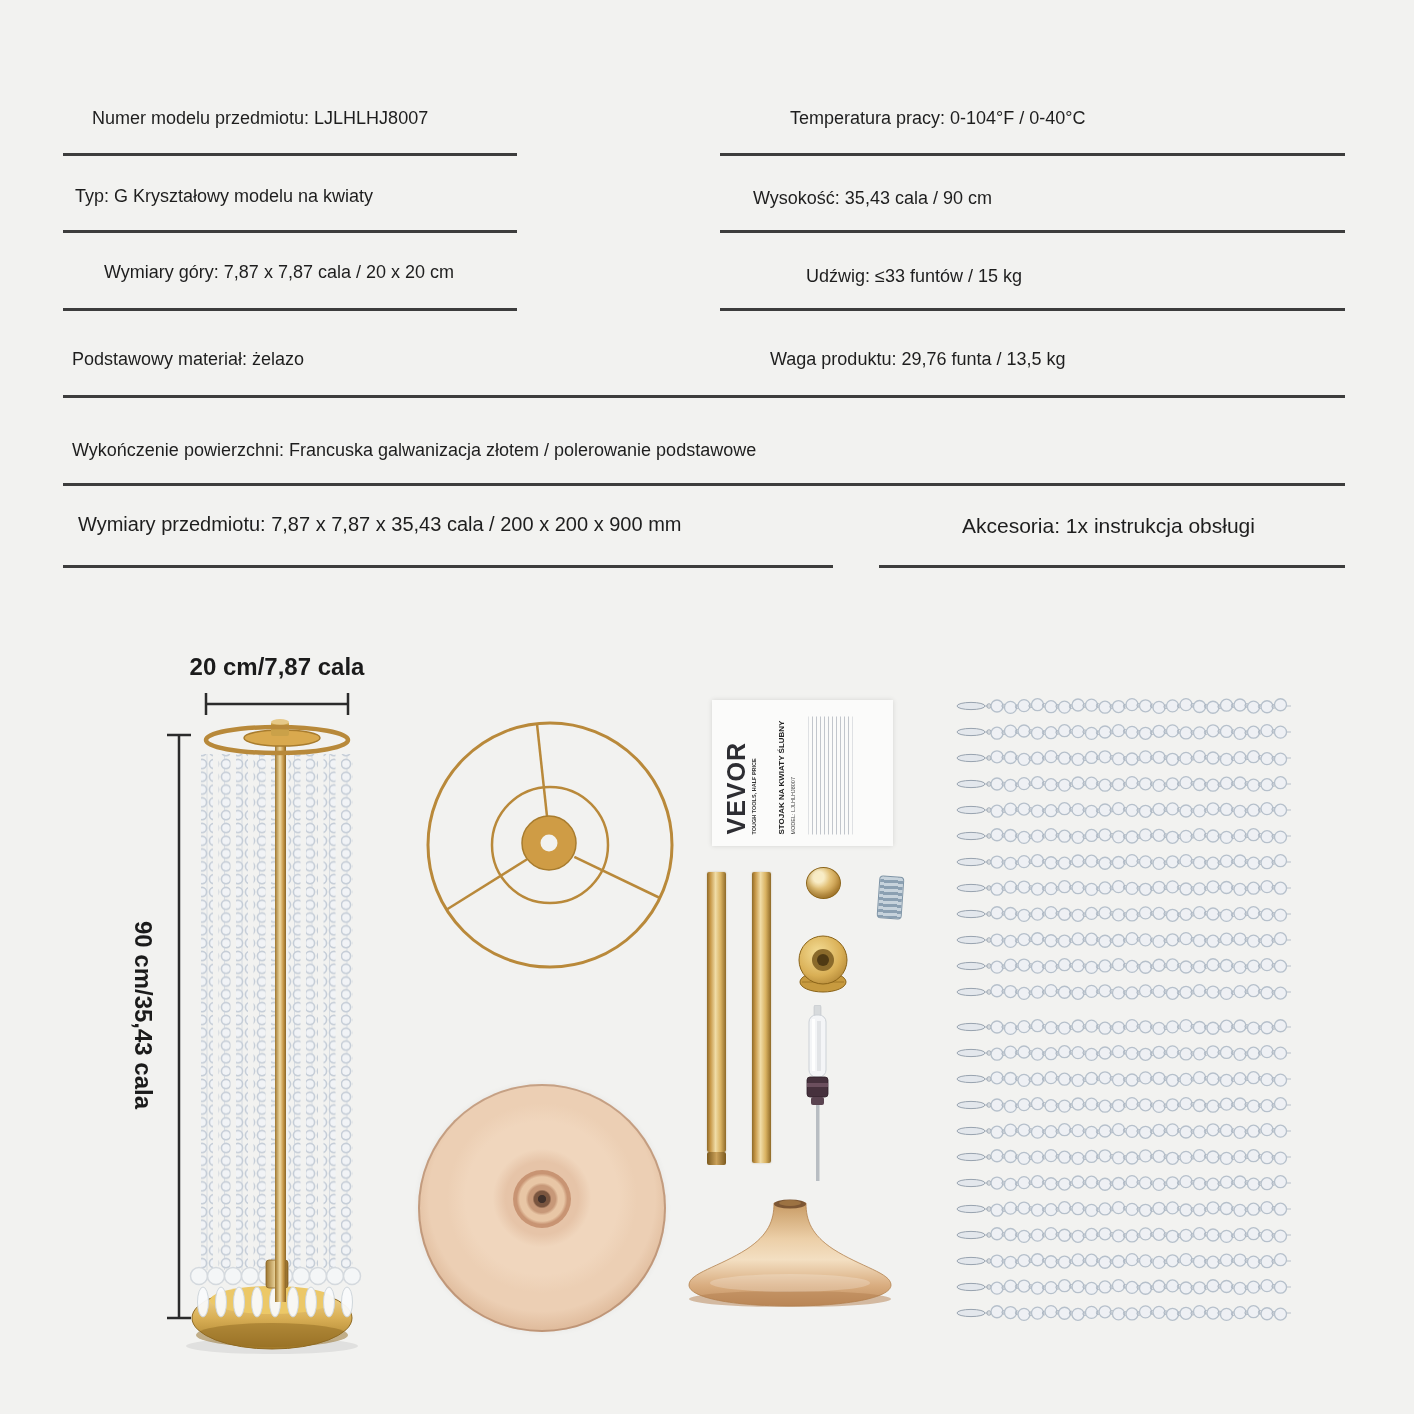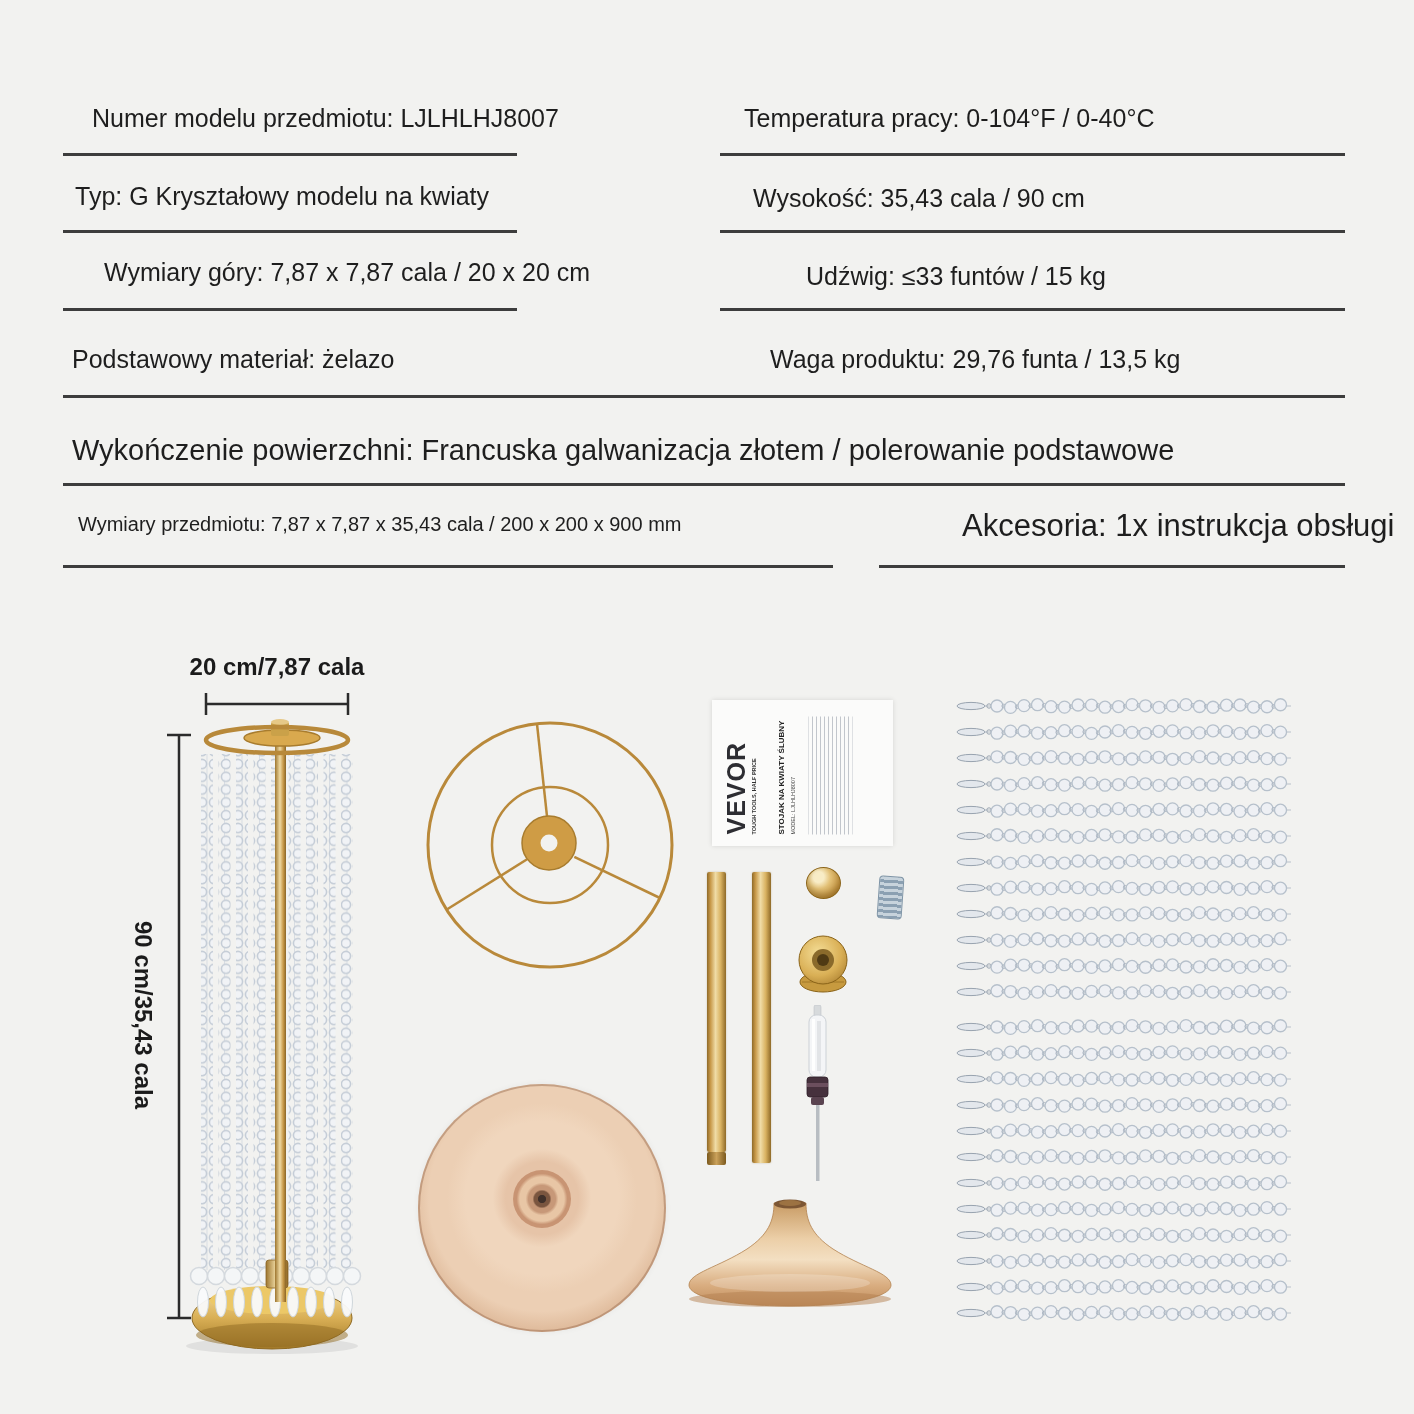--- a/index.html
+++ b/index.html
@@ -13,27 +13,27 @@
     color:var(--text);
   }
   
   .hl{position:absolute;height:3px;background:var(--rule);}
   #ln1a{left:63px;top:153px;width:454px}   #ln1b{left:720px;top:153px;width:625px}
   #ln2a{left:63px;top:230px;width:454px}   #ln2b{left:720px;top:230px;width:625px}
   #ln3a{left:63px;top:308px;width:454px}   #ln3b{left:720px;top:308px;width:625px}
   #ln4{left:63px;top:395px;width:1282px}
   #ln5{left:63px;top:483px;width:1282px}
   #ln6a{left:63px;top:565px;width:770px}   #ln6b{left:879px;top:565px;width:466px}
-  .cell{position:absolute;font-size:25px;line-height:28px;white-space:nowrap;}
-  #c1l{left:92px;top:104px}   #c1r{left:744px;top:104px}
+  .cell{position:absolute;font-size:18px;line-height:28px;white-space:nowrap;}
+  #c1l{left:92px;top:104px}   #c1r{left:790px;top:104px}
   #c2l{left:75px;top:182px}   #c2r{left:753px;top:184px}
   #c3l{left:104px;top:258px}   #c3r{left:806px;top:262px}
   #c4l{left:72px;top:345px}   #c4r{left:770px;top:345px}
-  #c5 {left:72px;top:436px;font-size:29px}
-  #c6l{left:78px;top:510px;font-size:20px} #c6r{left:962px;top:512px;font-size:31px}
+  #c5 {left:72px;top:436px;font-size:18px}
+  #c6l{left:78px;top:510px;font-size:20px} #c6r{left:962px;top:512px;font-size:21px}
   
   .abs{position:absolute;}
   
   .pole{position:absolute;width:19px;border-radius:2px;
     background:linear-gradient(90deg,#8f6a28 0%,#c79848 18%,#f0dca6 45%,#d9b261 72%,#8f6a28 100%);
     box-shadow:0 0 2px rgba(120,90,30,.35);}
   #pole1{left:707px;top:872px;height:280px}
   #pole2{left:752px;top:872px;height:291px}
   #pole1tip{position:absolute;left:707px;top:1152px;width:19px;height:13px;border-radius:2px;
     background:linear-gradient(90deg,#7c5a1e,#caa15a 50%,#7c5a1e);}

